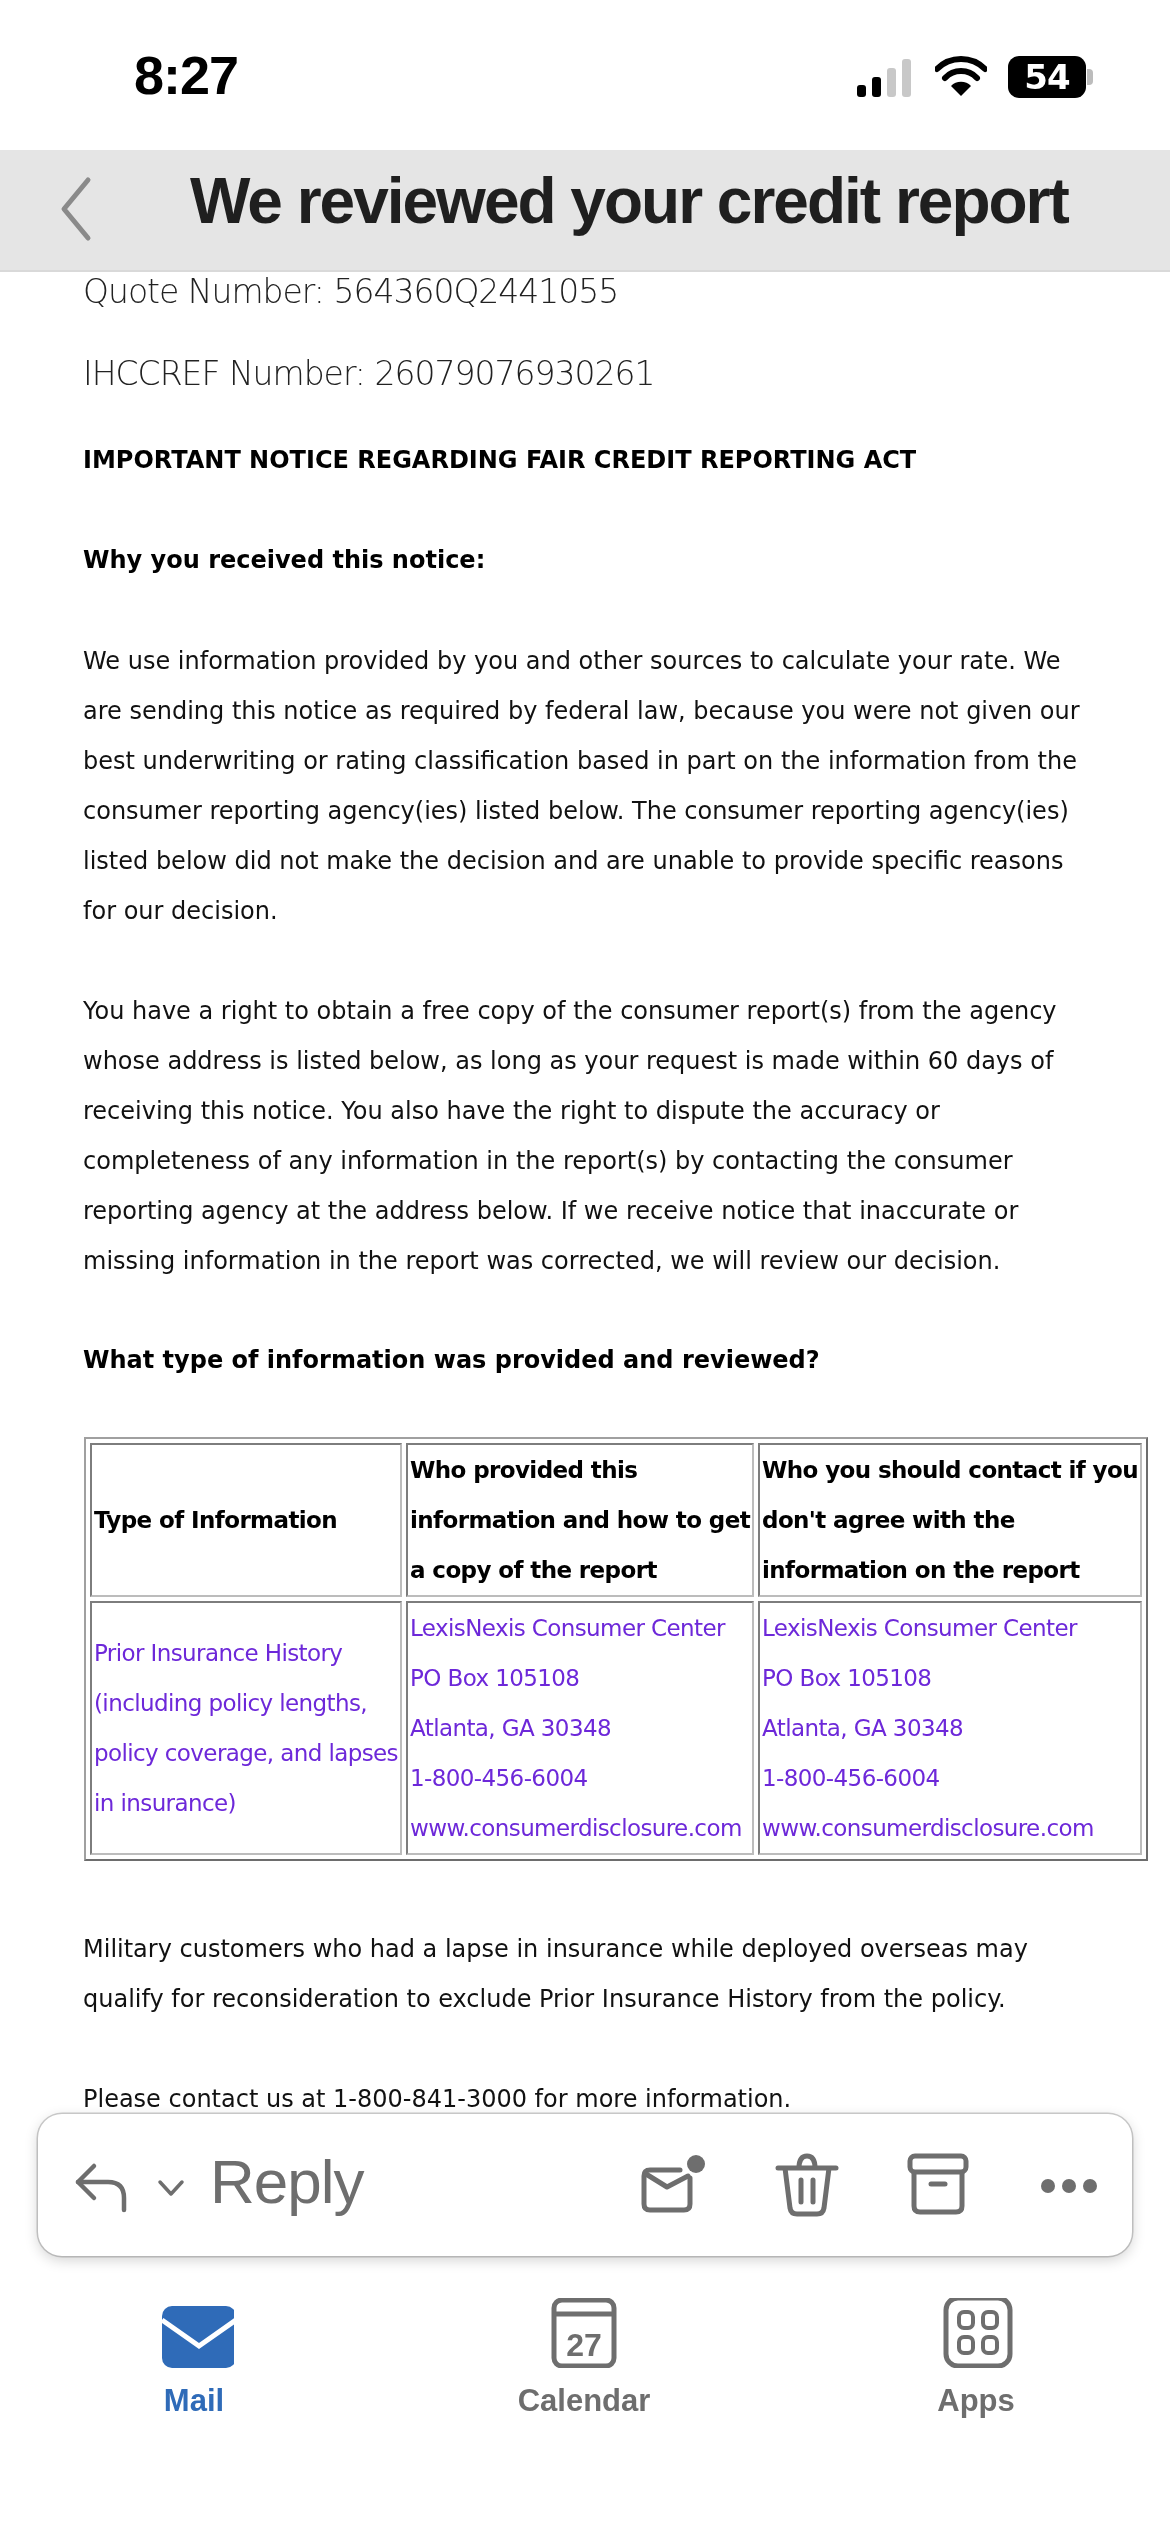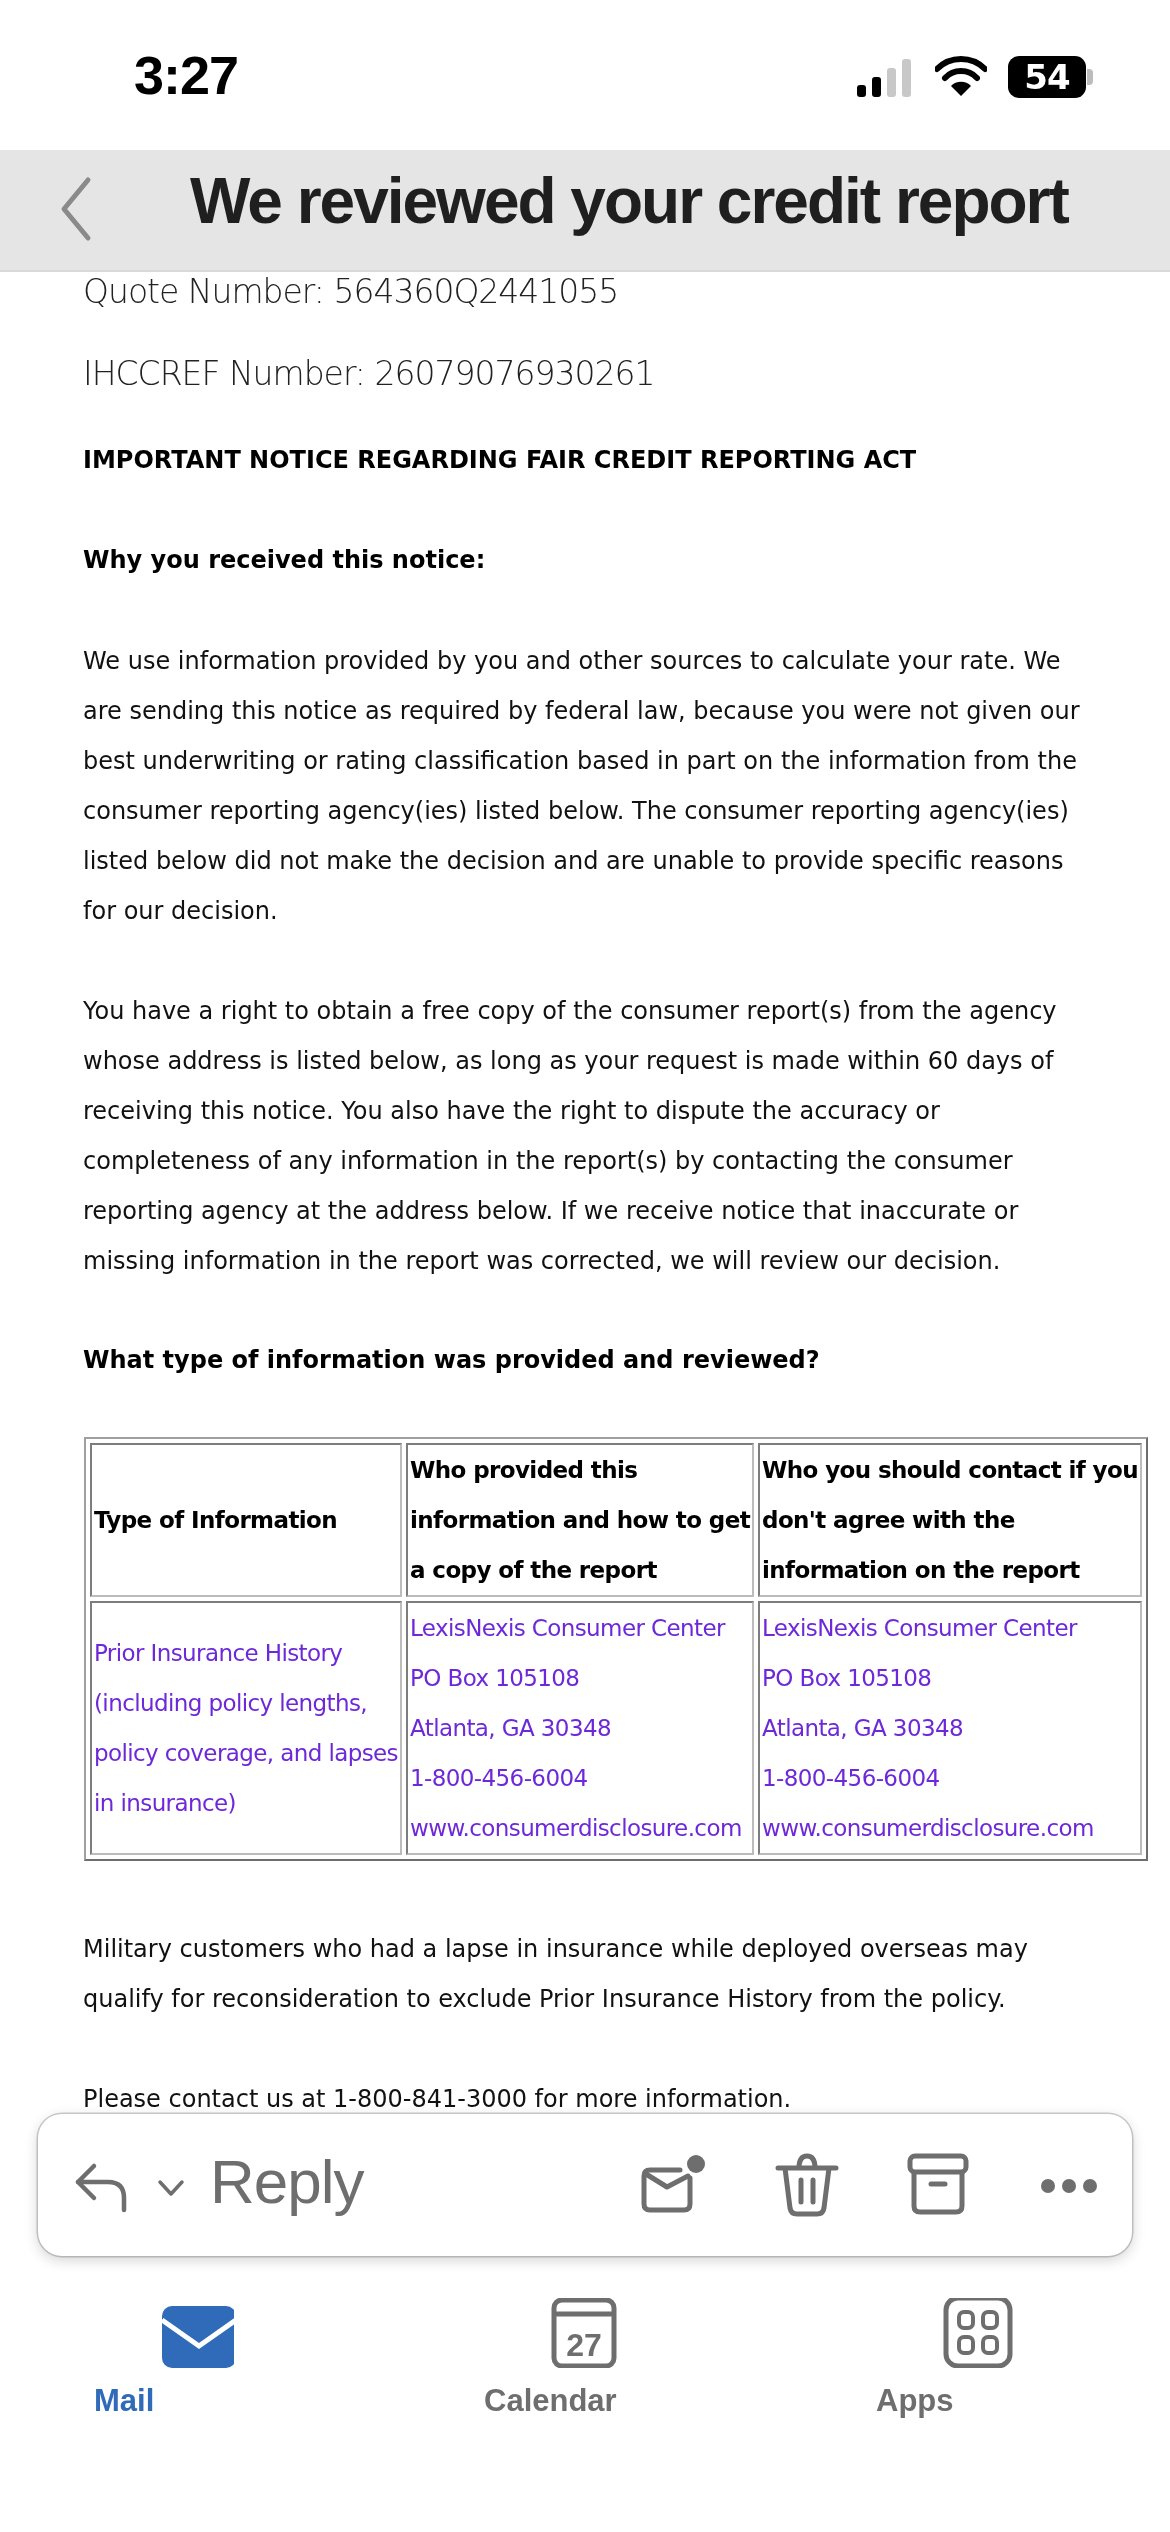--- a/index.html
+++ b/index.html
@@ -41,33 +41,33 @@
     .reply-icon { position: absolute; left: 34px; top: 44px; width: 60px; height: 56px; }
     .reply-chevron { position: absolute; left: 116px; top: 62px; width: 34px; height: 24px; }
     .reply-label { position: absolute; left: 172px; top: 32px; font-size: 62px; font-weight: 500; color: #6e6e6e; font-family: "Liberation Sans", sans-serif; letter-spacing: -1px; }
     .tb-icon { position: absolute; top: 38px; width: 70px; height: 66px; }
     .tb-unread { left: 600px; }
     .tb-trash { left: 734px; }
     .tb-archive { left: 866px; }
     .tb-more { left: 998px; }
 
     
-    .tab { position: absolute; top: 2298px; width: 200px; height: 140px; text-align: left; }
+    .tab { position: absolute; top: 2298px; width: 200px; height: 140px; text-align: center; }
     .tab-icon { display: block; margin: 0 auto; width: 80px; height: 70px; }
     .tab-label { display: block; margin-top: 15px; font-size: 31px; font-weight: 700; color: #6e6e6e; font-family: "Liberation Sans", sans-serif; }
     .tab-mail { left: 94px; }
     .tab-mail .tab-label { color: #2f6bb8; }
     .tab-calendar { left: 484px; }
     .tab-apps { left: 876px; }
   </style>
 </head>
 <body>
 
 <div class="status-bar">
-  <div class="status-time">3:27</div>
+  <div class="status-time">8:27</div>
   <svg class="signal" viewBox="0 0 60 40">
     <rect x="2" y="27" width="9" height="12" rx="3" fill="#000"></rect>
     <rect x="17" y="19" width="9" height="20" rx="3" fill="#000"></rect>
     <rect x="32" y="10" width="9" height="29" rx="3" fill="#c8c8c8"></rect>
     <rect x="47" y="1" width="9" height="38" rx="3" fill="#c8c8c8"></rect>
   </svg>
   <svg class="wifi" viewBox="0 0 52 42">
     <path d="M2 13 A34 34 0 0 1 50 13" stroke="#000" stroke-width="6" fill="none" stroke-linecap="round"></path>
     <path d="M10 22 A22 22 0 0 1 42 22" stroke="#000" stroke-width="6" fill="none" stroke-linecap="round"></path>
     <path d="M26 40 L16 30 A14 14 0 0 1 36 30 Z" fill="#000"></path>

